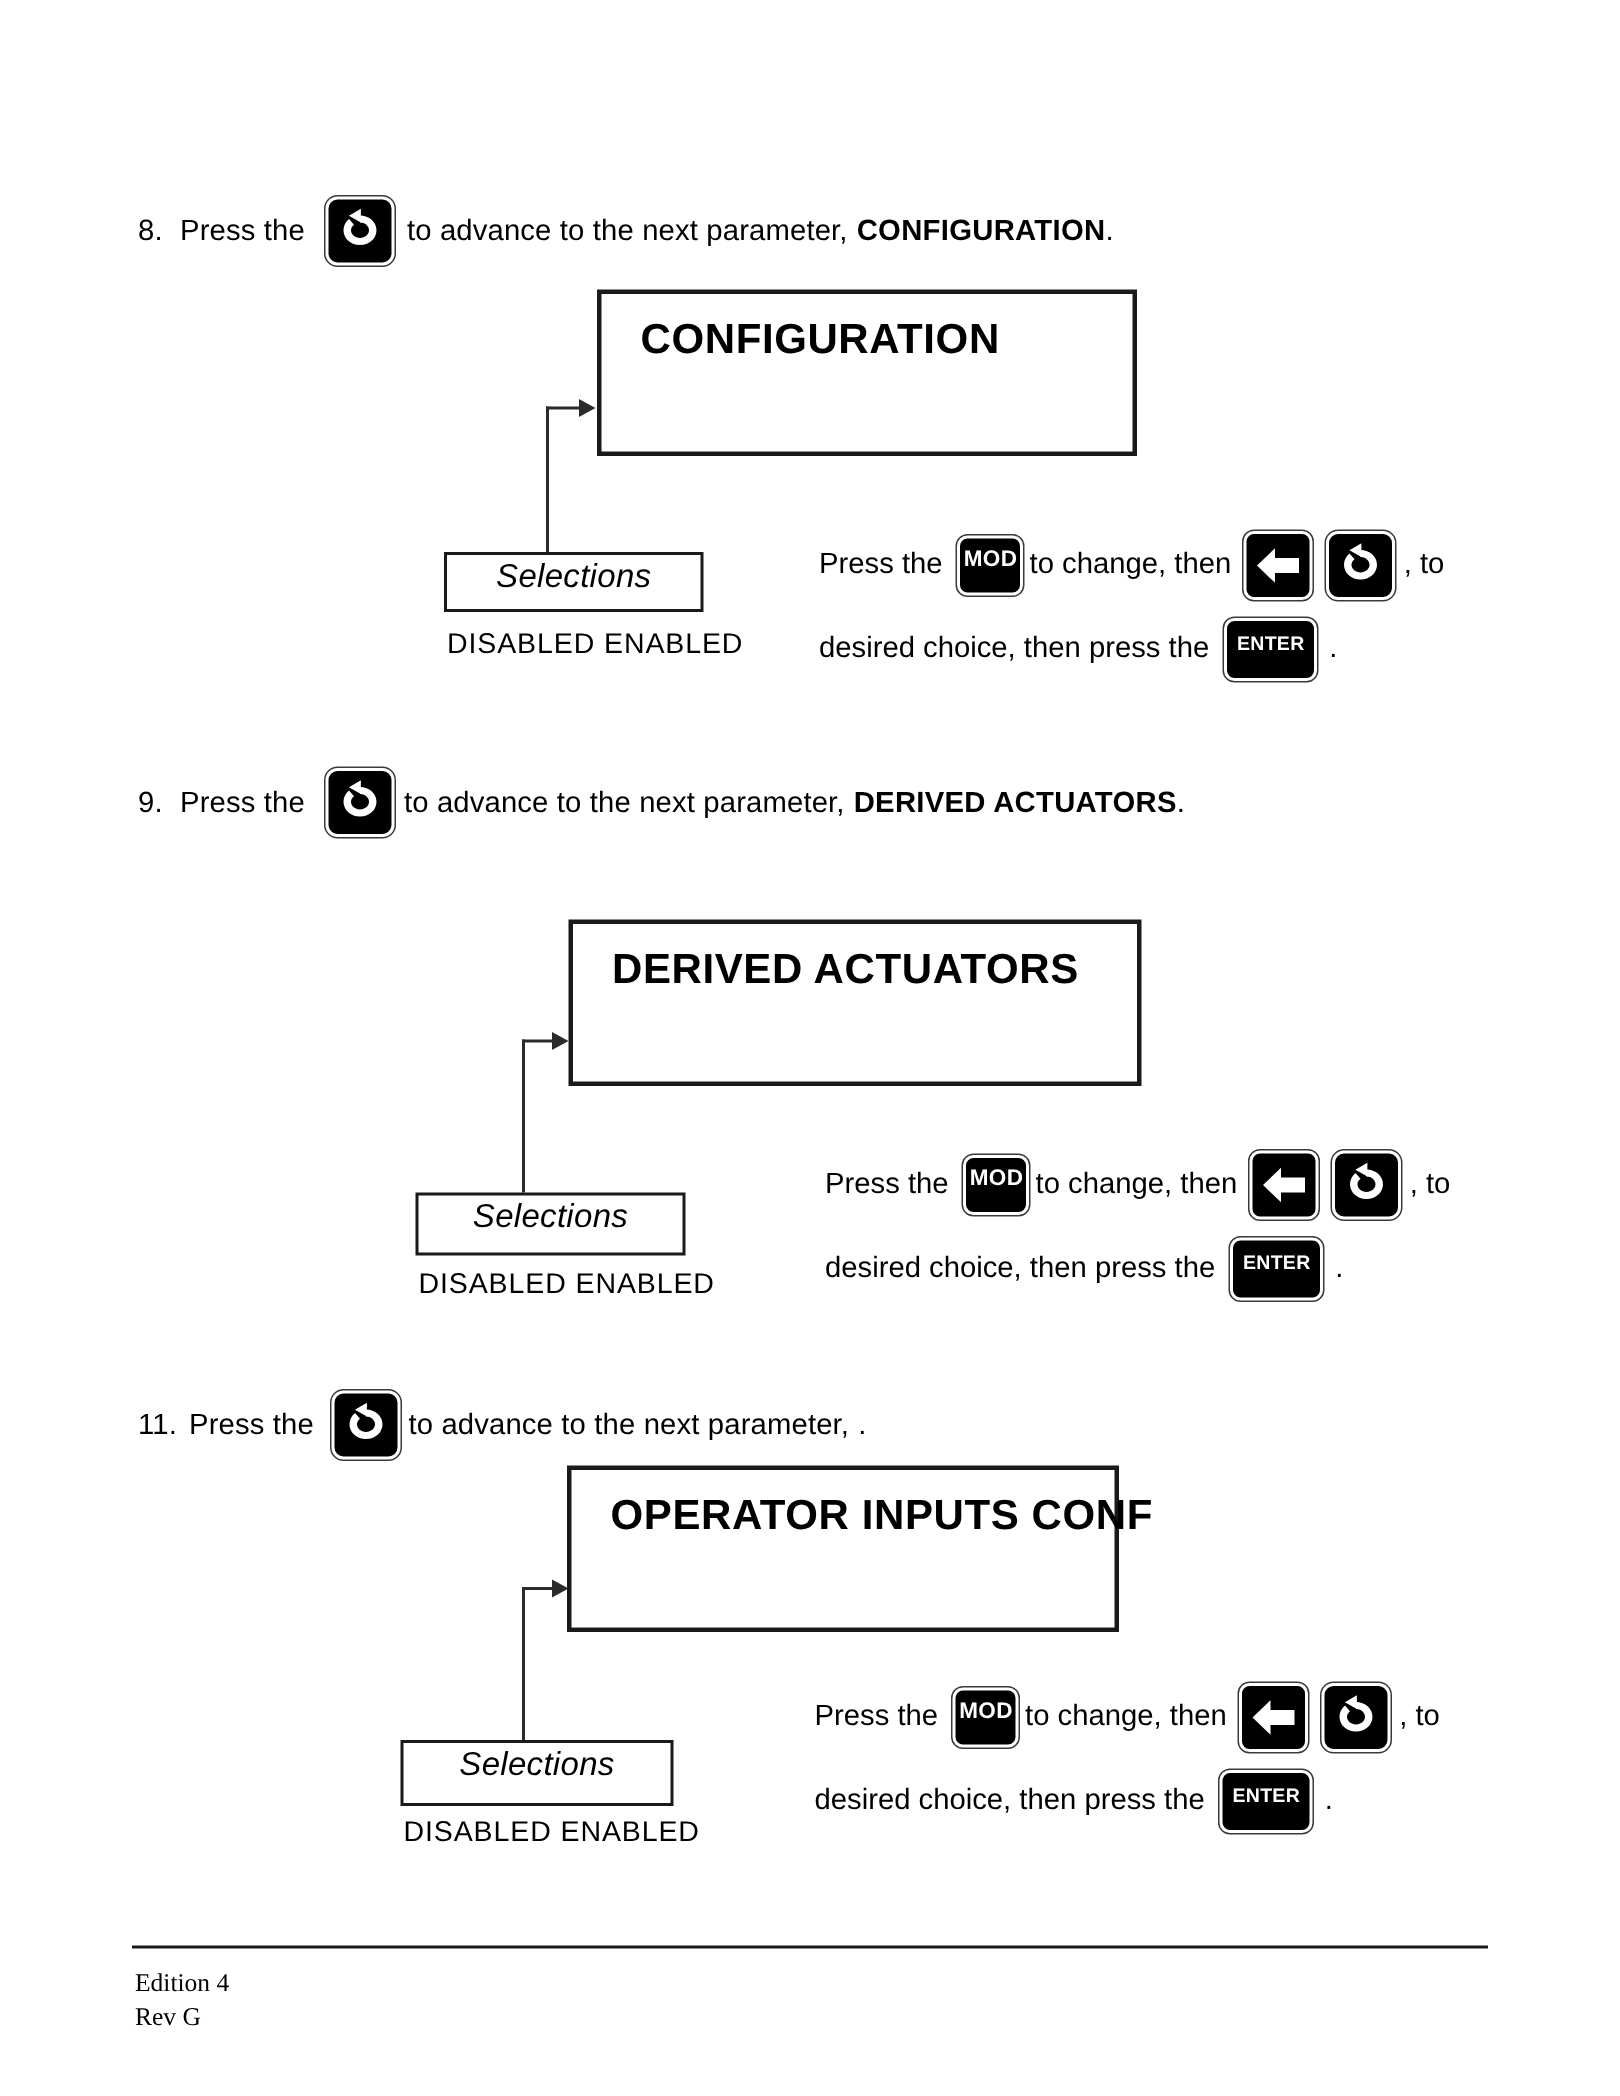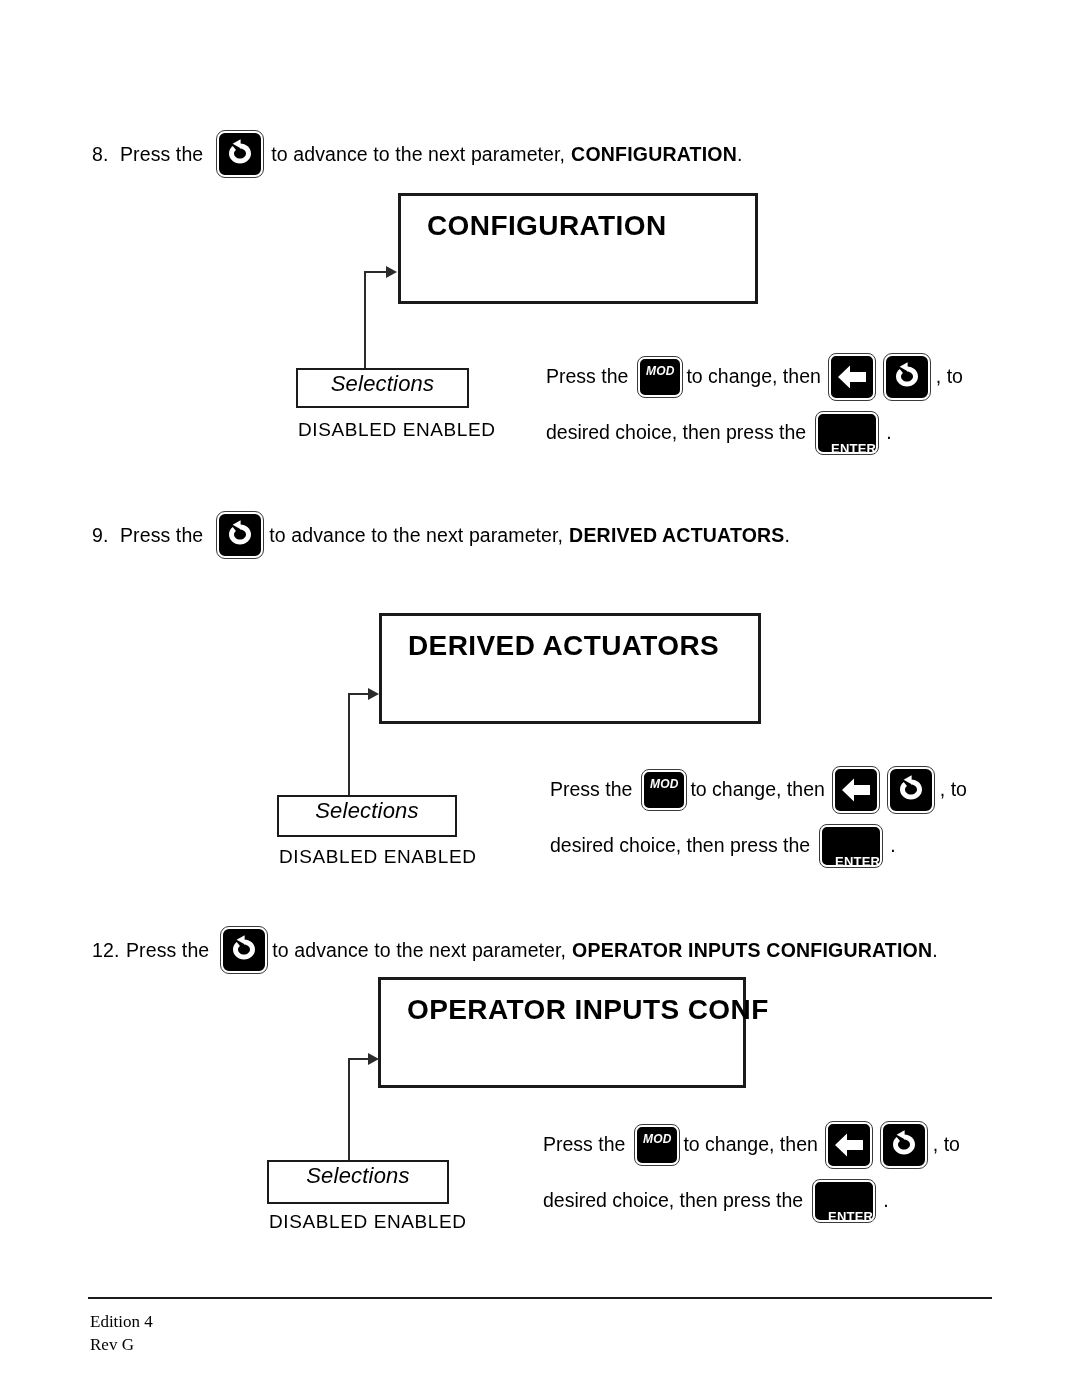--- a/index.html
+++ b/index.html
@@ -49,25 +49,25 @@
     left: 0; right: 0;
     color: #ffffff;
     font-weight: bold;
     text-align: center;
     font-family: "Liberation Sans", sans-serif;
   }
 
   .key-advance { width: 46px; height: 46px; border-radius: 8px; }
 
   .key-mod { width: 44px; height: 40px; }
-  .key-mod .key-label { top: 6px; font-size: 12px; letter-spacing: .3px; font-style: italic; }
+  .key-mod .key-label { top: 6px; font-size: 15px; letter-spacing: .3px; }
 
   .key-left { width: 46px; height: 46px; }
   .key-enter { width: 62px; height: 42px; }
-  .key-enter .key-label { top: 28px; font-size: 13px; letter-spacing: .2px; text-align: right; }
+  .key-enter .key-label { top: 8px; font-size: 13px; letter-spacing: .2px; }
 
   
   .loop-svg { position: absolute; left: 50%; top: 50%; transform: translate(-50%,-50%); }
   .arrow-svg { position: absolute; left: 50%; top: 50%; transform: translate(-50%,-50%); }
 
   
   .panel {
     position: absolute;
     border: 3px solid #1a1a1a;
     background: #ffffff;
@@ -290,33 +290,32 @@
       <span class="gap" style="width:10px;"></span>
       <span class="key key-enter">
         <span class="key-label">ENTER</span>
       </span>
       <span class="gap" style="width:8px;"></span>
       <span>.</span>
     </div>
   </div>
 
   <div class="step-line" style="left:92px; top:927px;">
-    <span class="step-num" style="width:34px;">12.</span>
+    <span class="step-num" style="width:34px;">11.</span>
     <span>Press the</span>
     <span class="gap" style="width:12px;"></span>
     <span class="key key-advance">
       <svg class="loop-svg" width="34" height="34" viewBox="0 0 34 34">
         <path d="M17 6.6c6.1 0 11 4.3 11 9.9 0 5.6-4.9 9.9-11 9.9S6 22.1 6 16.5c0-3.0 1.4-5.7 3.7-7.5l3.3 3.9C11.7 13.9 11 15.1 11 16.5c0 2.8 2.7 5.1 6 5.1s6-2.3 6-5.1c0-2.8-2.7-5.1-6-5.1z" fill="#ffffff"></path>
         <path d="M17.6 2.2 17.6 11.3 9.6 6.8z" fill="#ffffff"></path>
       </svg>
     </span>
     <span class="gap" style="width:5px;"></span>
     <span>to advance to the next parameter,</span>
     <span class="gap" style="width:6px;"></span>
-    <span class="step-bold">OPERATOR INPUTS CONFIGURATION</span>
     <span>.</span>
   </div>
 
   <div class="panel" style="left:378px; top:977px; width:368px; height:111px;">
     <div class="panel-title">OPERATOR INPUTS CONF</div>
   </div>
 
   <div class="conn" style="left:348px; top:1058px;">
     <div class="conn-v" style="left:0px; top:0px; height:103px;"></div>
     <div class="conn-h" style="left:0px; top:0px; width:22px;"></div>

